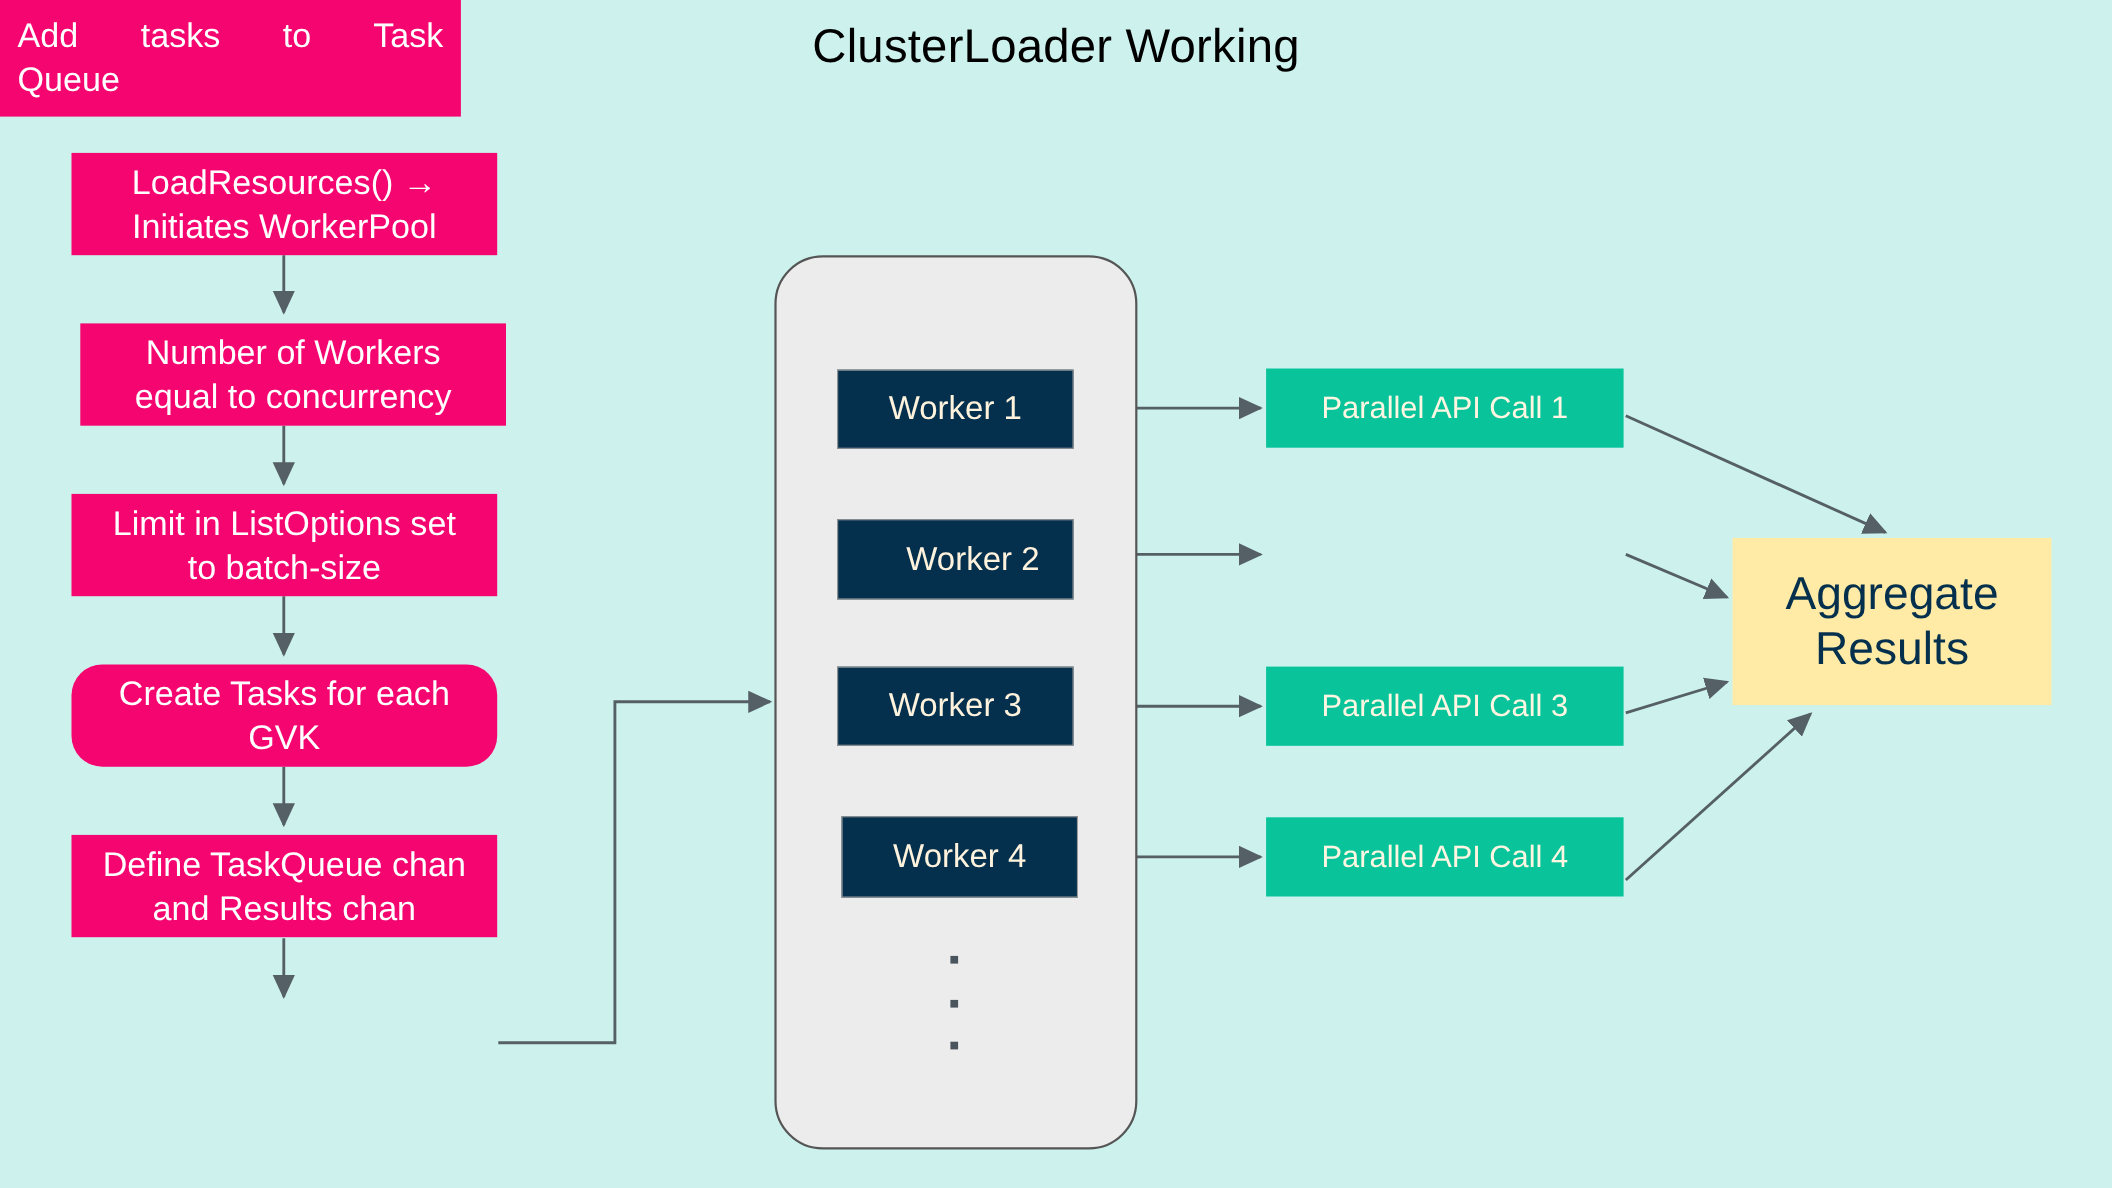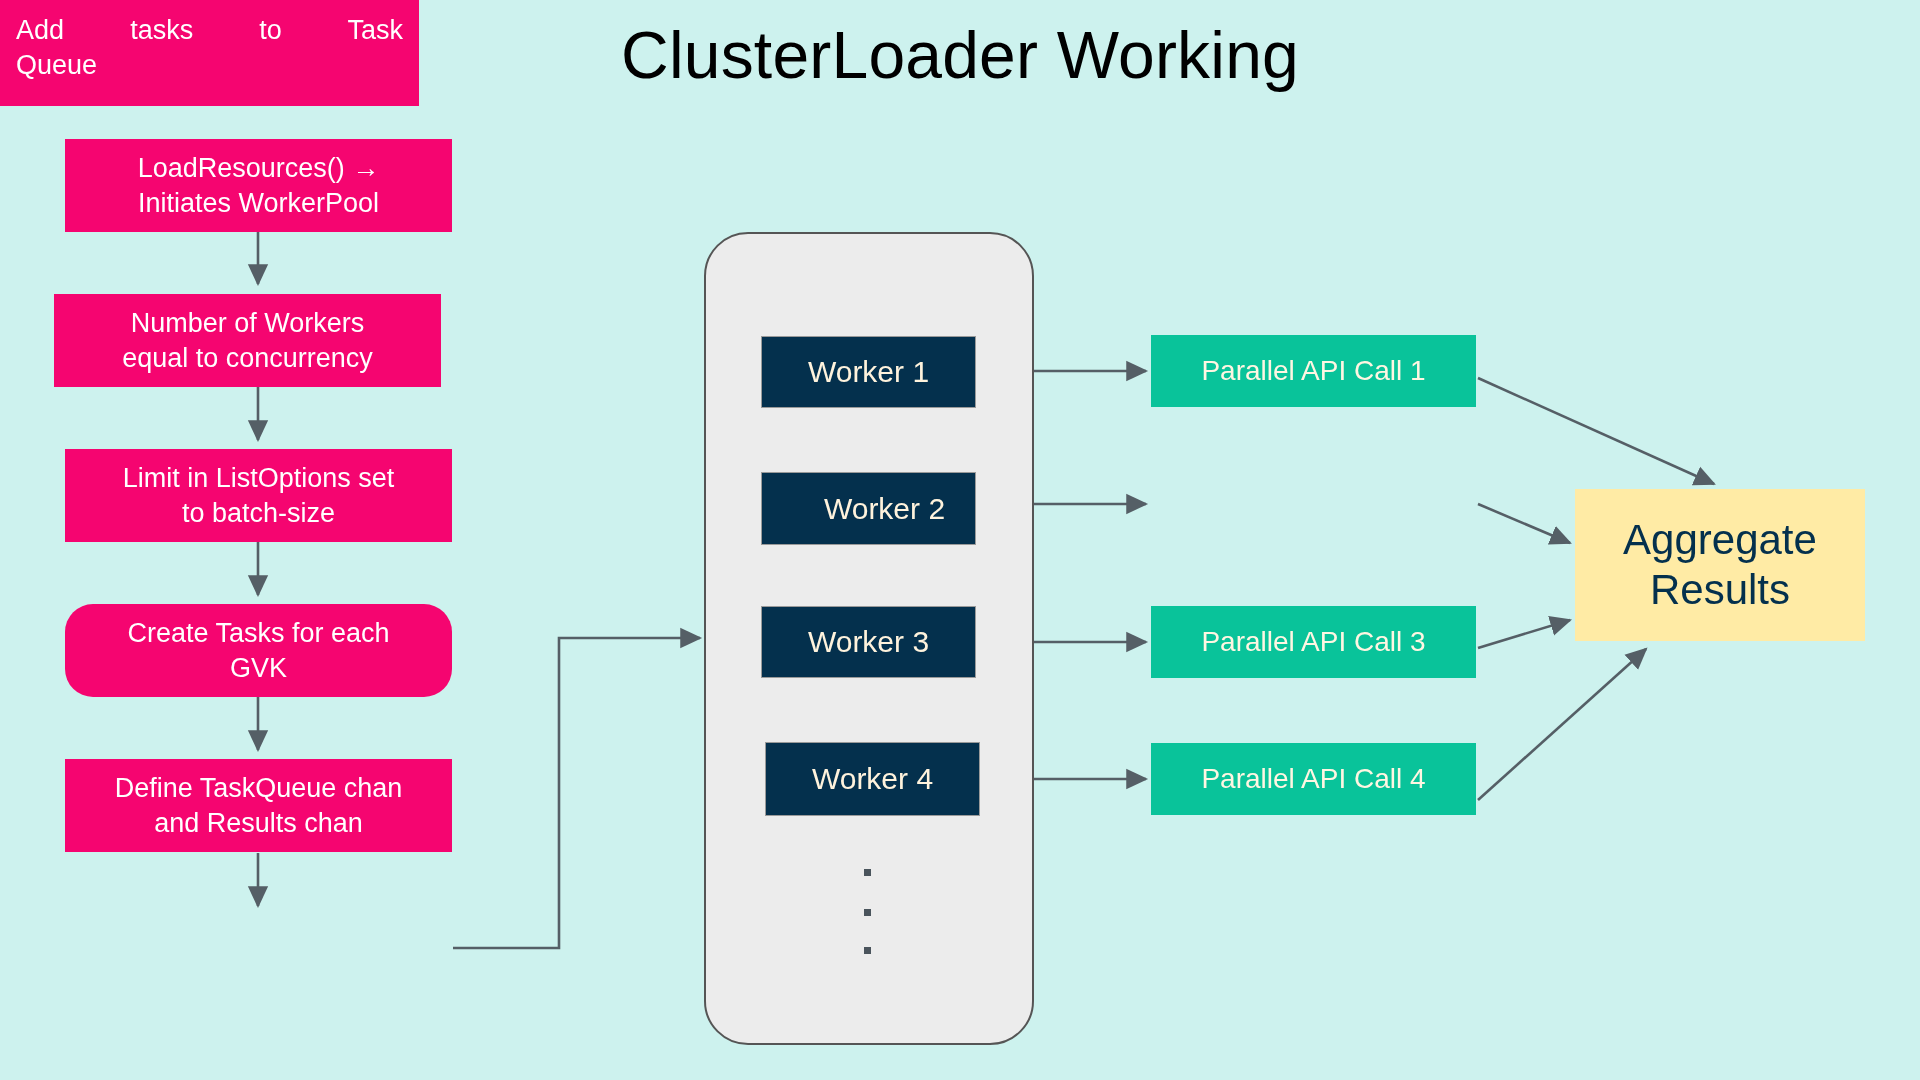--- a/index.html
+++ b/index.html
@@ -22,39 +22,39 @@
     width: 1920px;
     height: 1080px;
     pointer-events: none;
   }
   .title {
     position: absolute;
     left: 0;
     top: 18px;
     width: 1920px;
     text-align: center;
-    font-size: 66px;
+    font-size: 43px;
     line-height: 1.15;
     color: #000000;
     font-weight: 400;
     letter-spacing: 0.2px;
   }
   .box {
     position: absolute;
     box-sizing: border-box;
     display: flex;
     align-items: center;
     justify-content: center;
     text-align: center;
   }
   
   .step {
     background: #f50570;
     color: #ffffff;
-    font-size: 27px;
+    font-size: 31px;
     line-height: 1.28;
     padding: 0 12px;
   }
   .step.justified {
     display: block;
     text-align: justify;
     text-align-last: justify;
     padding: 13px 16px 0 16px;
   }
   .step.justified .jline {
@@ -132,21 +132,21 @@
     </g>
   </svg>
 
   <div class="box step" style="left:65px; top:139px; width:387px; height:93px;">
     <div>
       <div>LoadResources() →</div>
       <div>Initiates WorkerPool</div>
     </div>
   </div>
 
-  <div class="box step" style="left:54px; top:294px; width:387px; height:93px;">
+  <div class="box step" style="left:73px; top:294px; width:387px; height:93px;">
     <div>
       <div>Number of Workers</div>
       <div>equal to concurrency</div>
     </div>
   </div>
 
   <div class="box step" style="left:65px; top:449px; width:387px; height:93px;">
     <div>
       <div>Limit in ListOptions set</div>
       <div>to batch-size</div>

